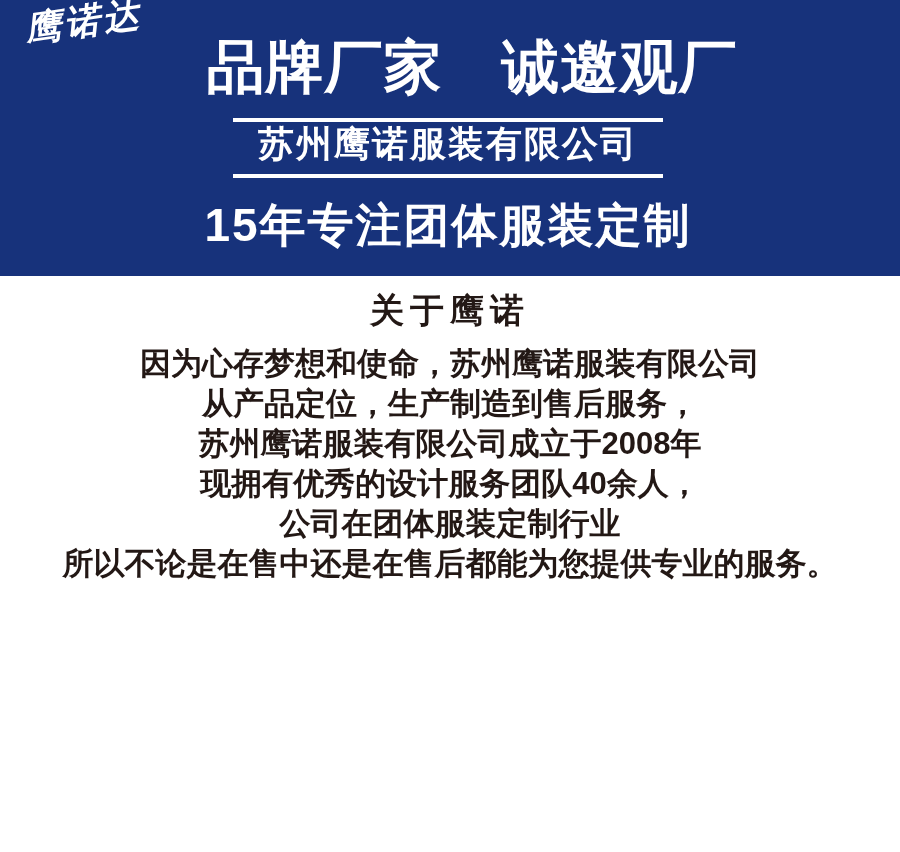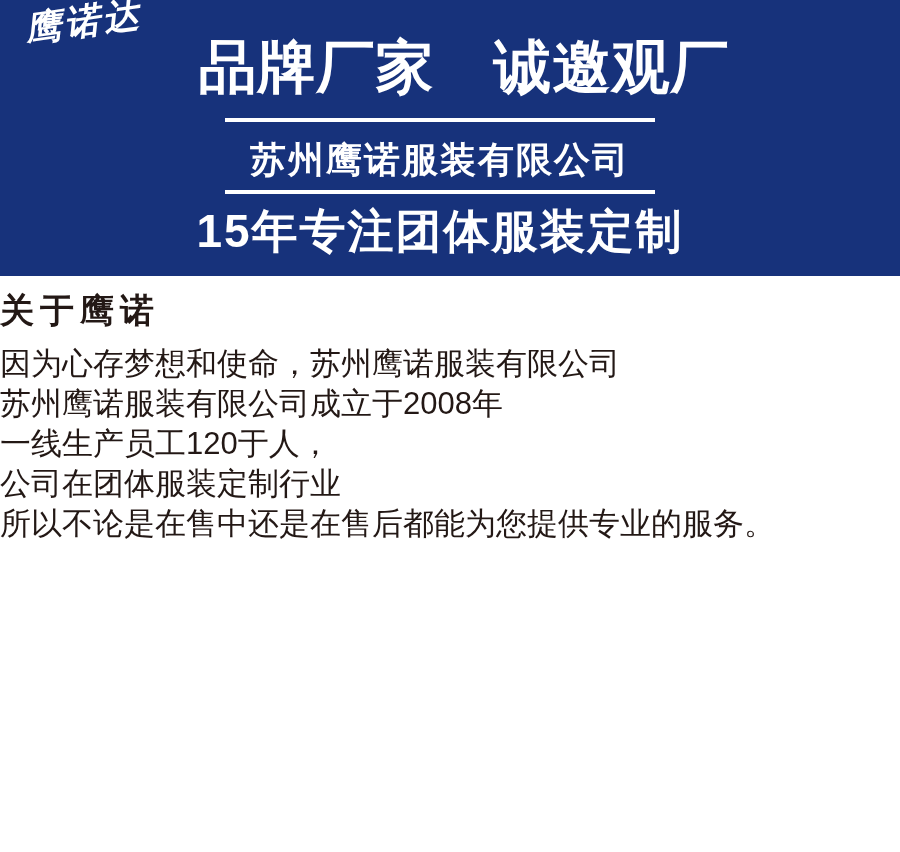--- a/index.html
+++ b/index.html
@@ -27,21 +27,21 @@
     font-weight: 700;
     font-style: italic;
     letter-spacing: 3px;
     transform: rotate(-8deg);
     transform-origin: left top;
     white-space: nowrap;
   }
   .hero-stack {
     position: absolute;
     top: 36px;
-    left: 8px;
+    left: 16px;
     width: 864px;
     text-align: center;
     color: #ffffff;
   }
   .hero-title {
     font-size: 58px;
     line-height: 62px;
     font-weight: 900;
     letter-spacing: 1px;
     transform: translateX(24px);
@@ -51,51 +51,51 @@
     width: 430px;
     height: 4px;
     background: #ffffff;
     margin: 20px auto 0;
   }
   .company {
     font-size: 36px;
     line-height: 44px;
     font-weight: 700;
     letter-spacing: 2px;
-    margin-top: 16px;
+    margin-top: 0;
     white-space: nowrap;
   }
   .rule.rule2 { margin-top: 8px; }
   .subtitle {
     font-size: 46px;
     line-height: 50px;
     font-weight: 900;
     letter-spacing: 2px;
-    margin-top: 12px;
+    margin-top: 22px;
     white-space: nowrap;
   }
 
   
   .about {
     padding-top: 16px;
-    text-align: left;
+    text-align: center;
     color: #231815;
   }
   .about-heading {
     margin: 0;
     font-size: 34px;
     line-height: 36px;
     font-weight: 900;
     letter-spacing: 6px;
   }
   .lines { margin-top: 16px; }
   .line {
     font-size: 31px;
     line-height: 40px;
-    font-weight: 400;
+    font-weight: 700;
     white-space: nowrap;
   }
 </style>
 </head>
 <body>
 
 <div class="hero">
   <div class="logo">鹰诺达</div>
 
   <div class="hero-stack">
@@ -109,18 +109,19 @@
 
     <div class="subtitle">15年专注团体服装定制</div>
   </div>
 </div>
 
 <div class="about">
   <h2 class="about-heading">关于鹰诺</h2>
 
   <div class="lines">
     <div class="line">因为心存梦想和使命，苏州鹰诺服装有限公司</div>
+    <div class="line">从产品定位，生产制造到售后服务，</div>
     <div class="line">苏州鹰诺服装有限公司成立于2008年</div>
-    <div class="line">一线生产员工120于人，</div>
+    <div class="line">现拥有优秀的设计服务团队40余人，</div>
     <div class="line">公司在团体服装定制行业</div>
     <div class="line">所以不论是在售中还是在售后都能为您提供专业的服务。</div>
   </div>
 </div>
 
 </body></html>

